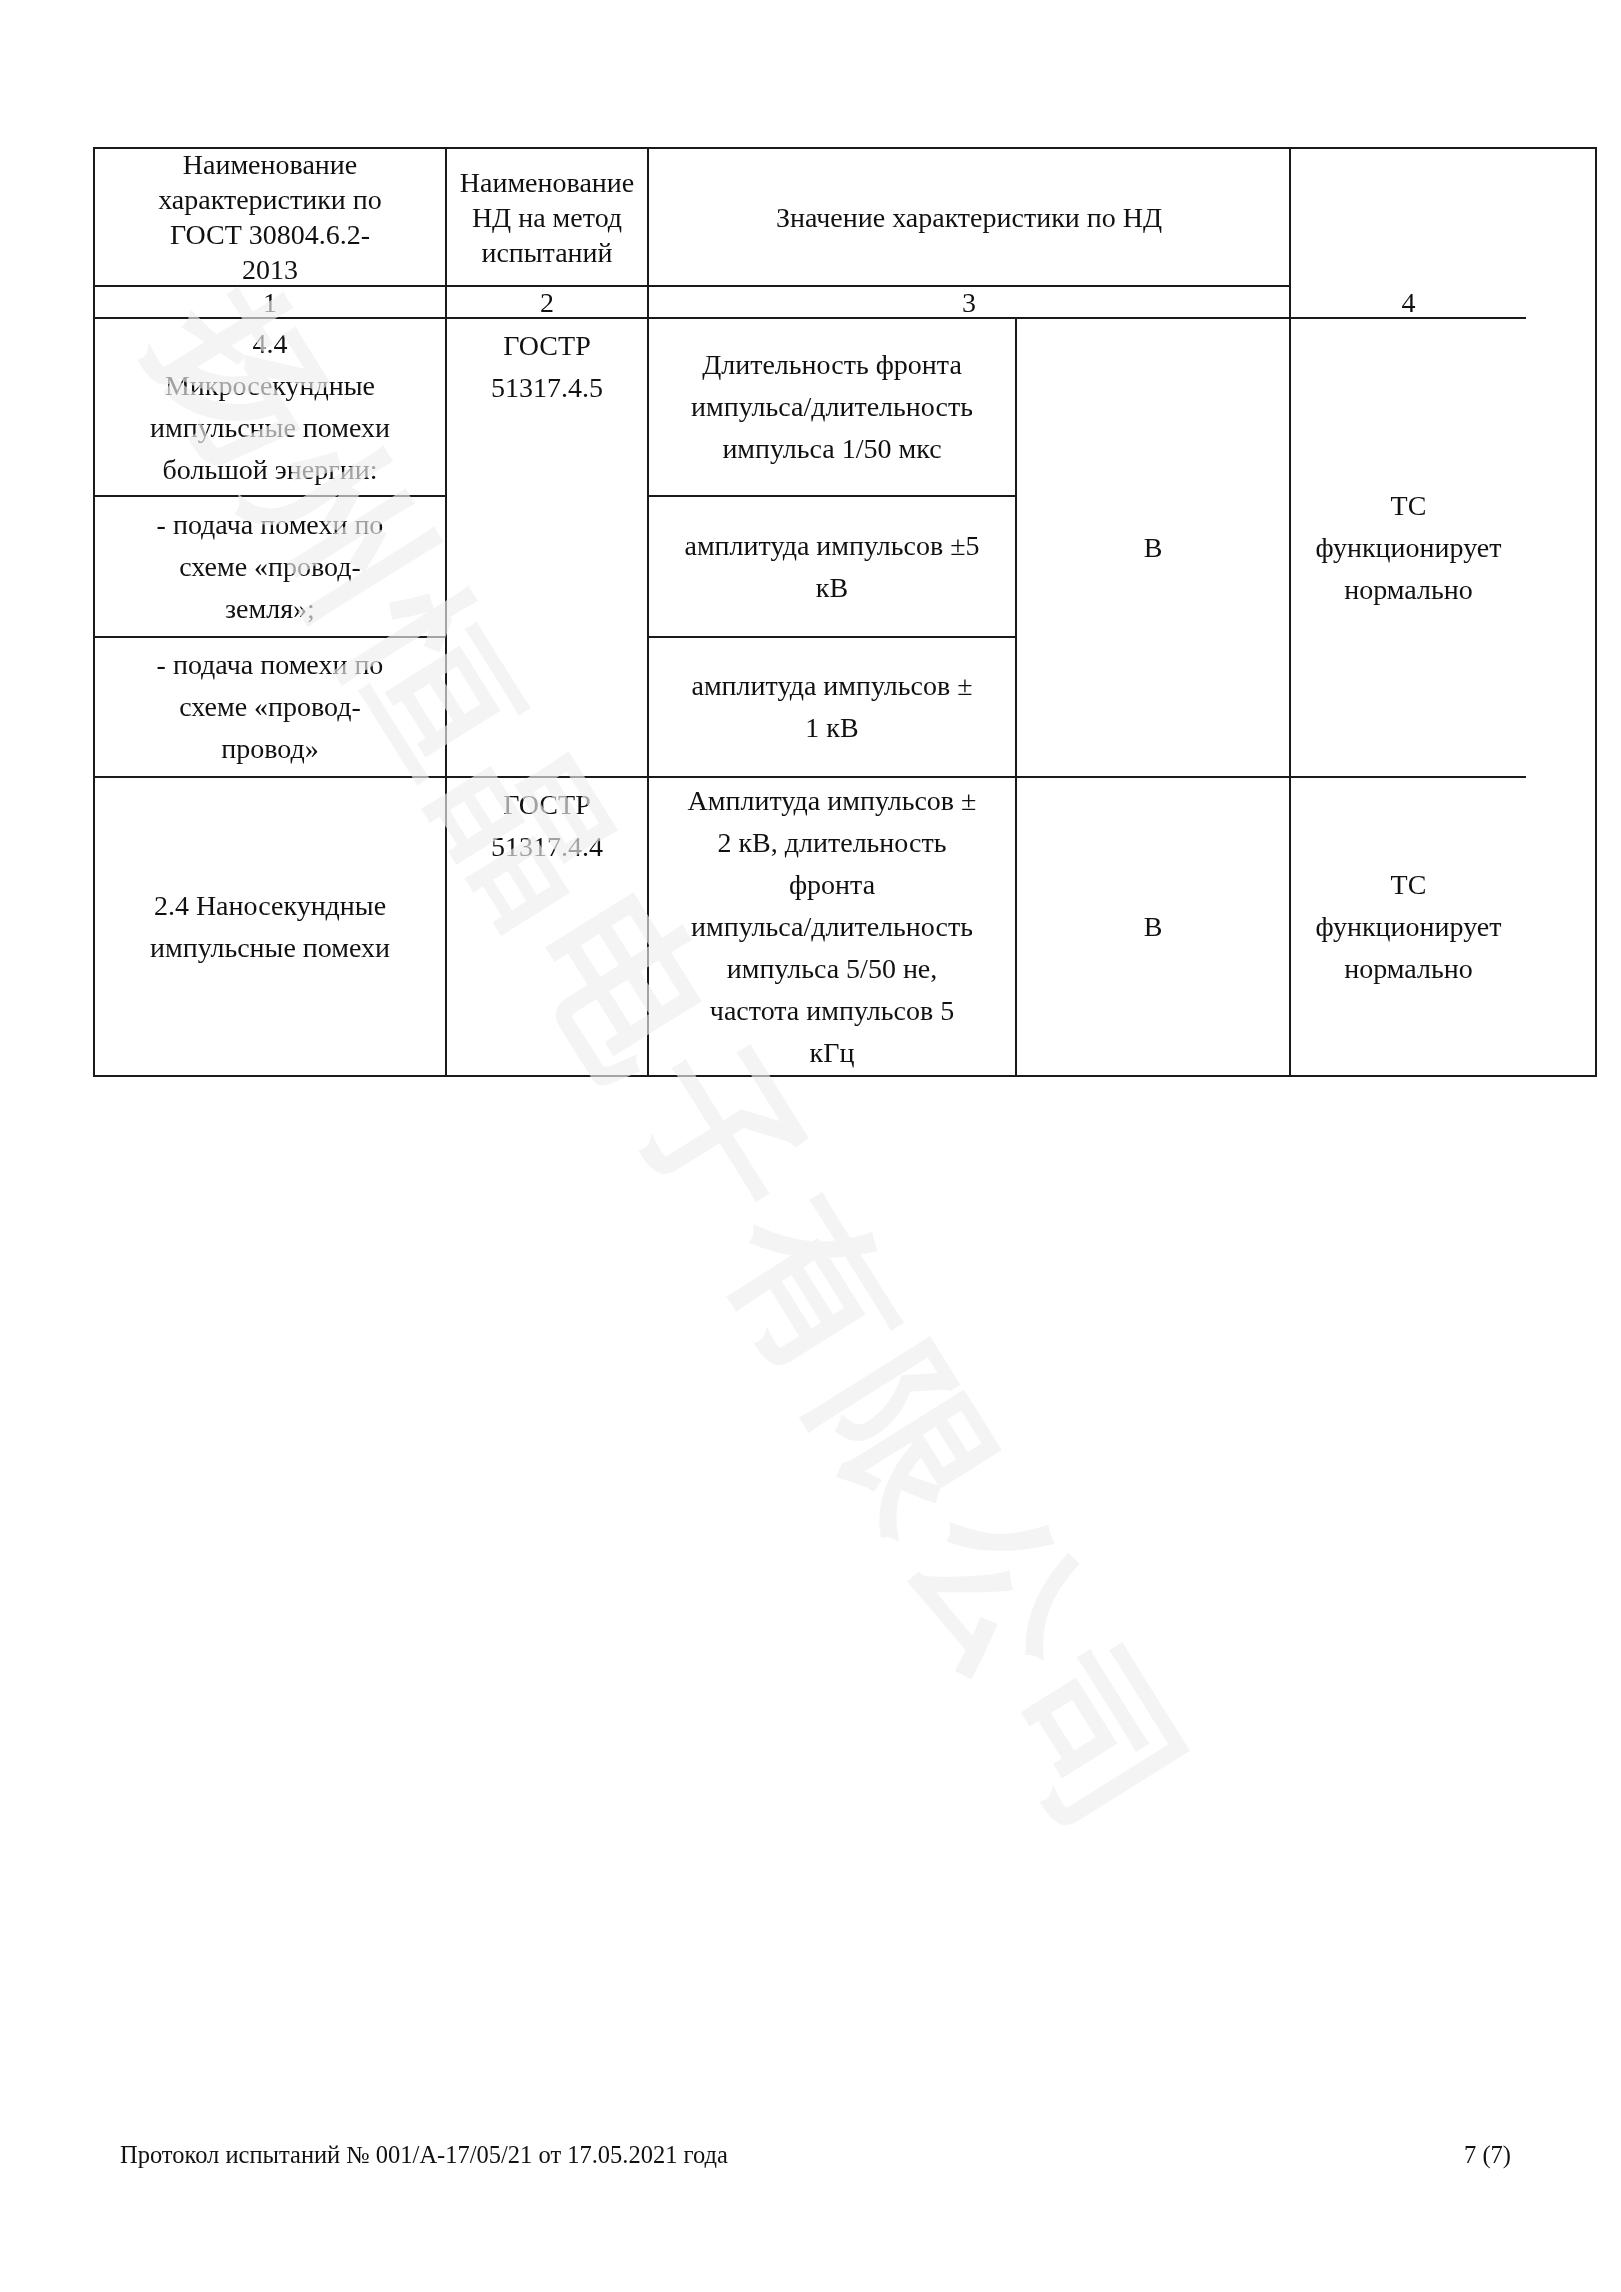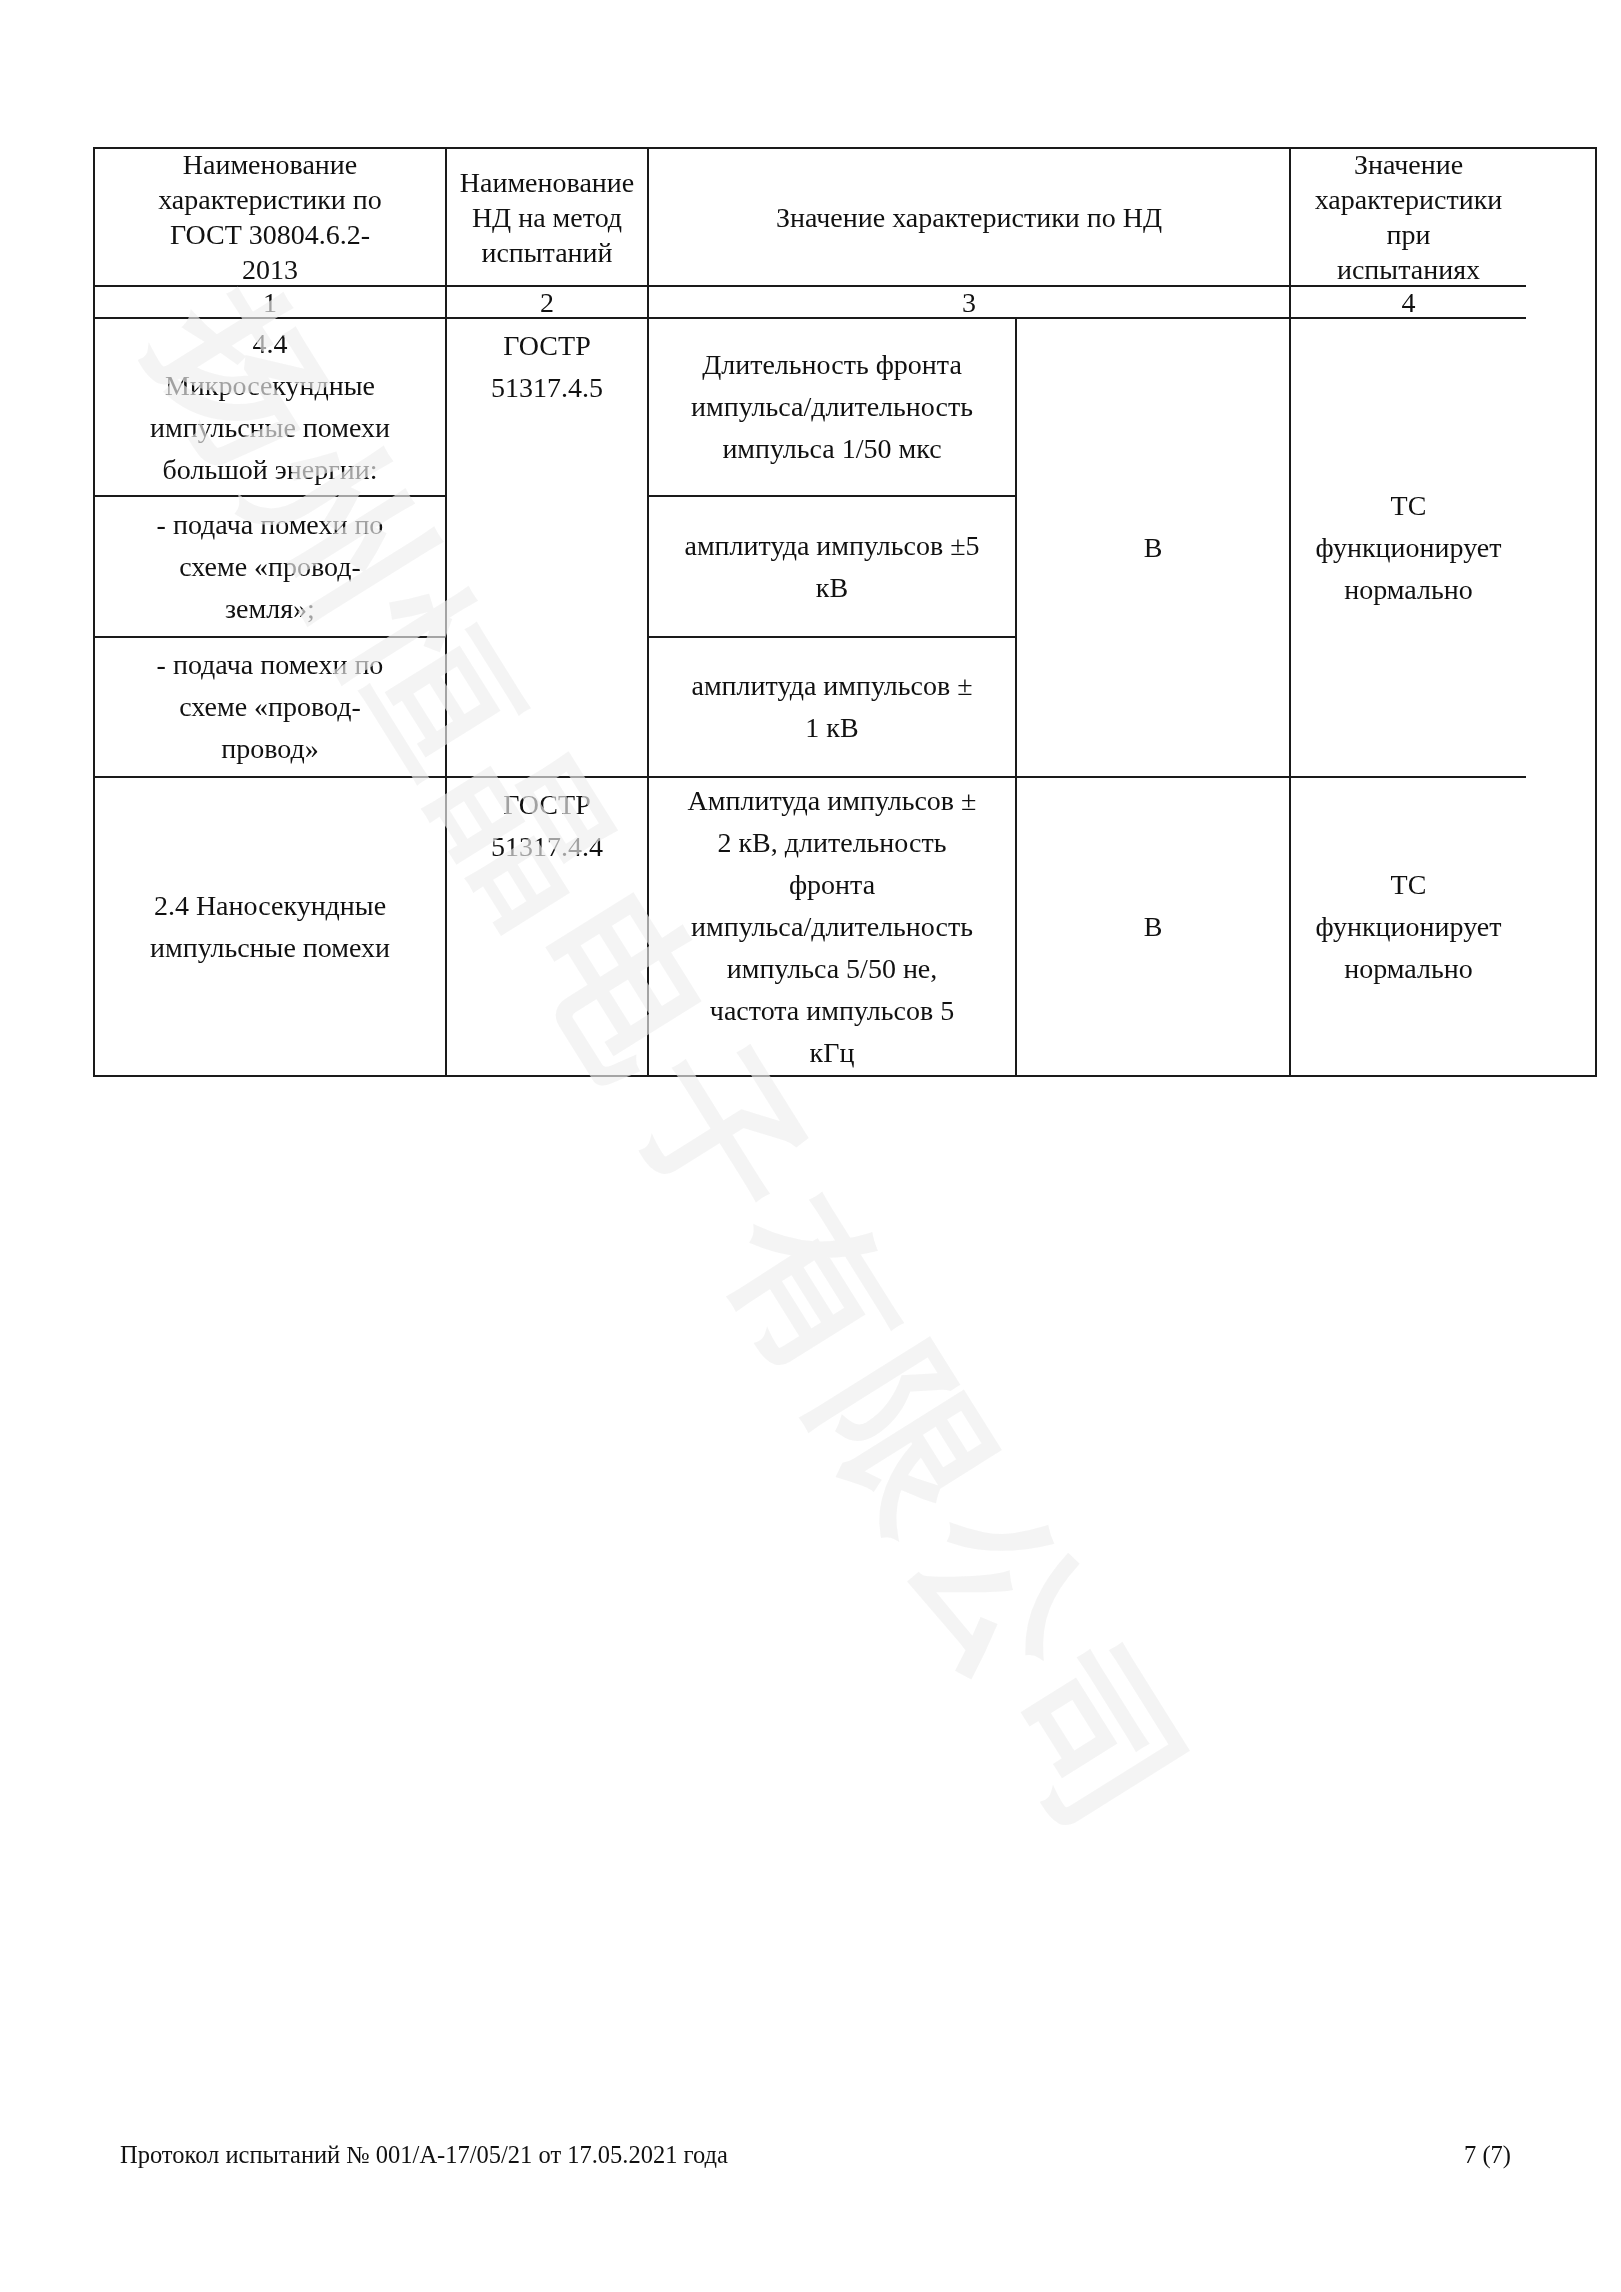--- a/index.html
+++ b/index.html
@@ -88,24 +88,20 @@
   <div class="tbl">
 
     <div class="cell hdr" style="grid-area:1/1/2/2">Наименование
 характеристики по
 ГОСТ 30804.6.2-
 2013</div>
     <div class="cell hdr" style="grid-area:1/2/2/3">Наименование
 НД на метод
 испытаний</div>
     <div class="cell hdr" style="grid-area:1/3/2/5">Значение характеристики по НД</div>
-    <div class="cell hdr no-r" style="grid-area:1/5/2/6">Значение
-характеристики
-при
-испытаниях</div>
 
     <div class="cell num" style="grid-area:2/1/3/2">1</div>
     <div class="cell num" style="grid-area:2/2/3/3">2</div>
     <div class="cell num" style="grid-area:2/3/3/5">3</div>
     <div class="cell num no-r" style="grid-area:2/5/3/6">4</div>
 
     <div class="cell" style="grid-area:3/1/4/2">4.4
 Микросекундные
 импульсные помехи
 большой энергии:</div>

